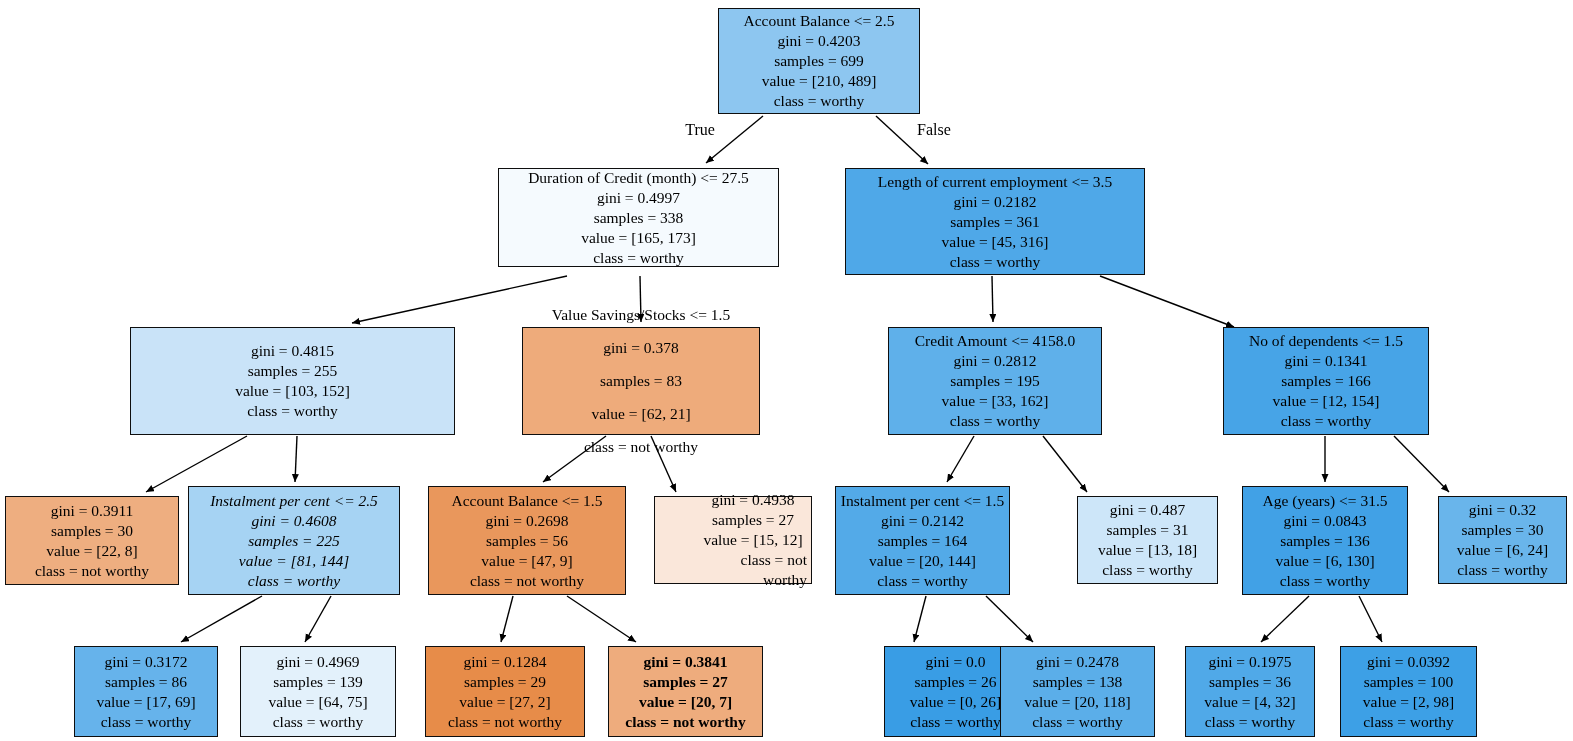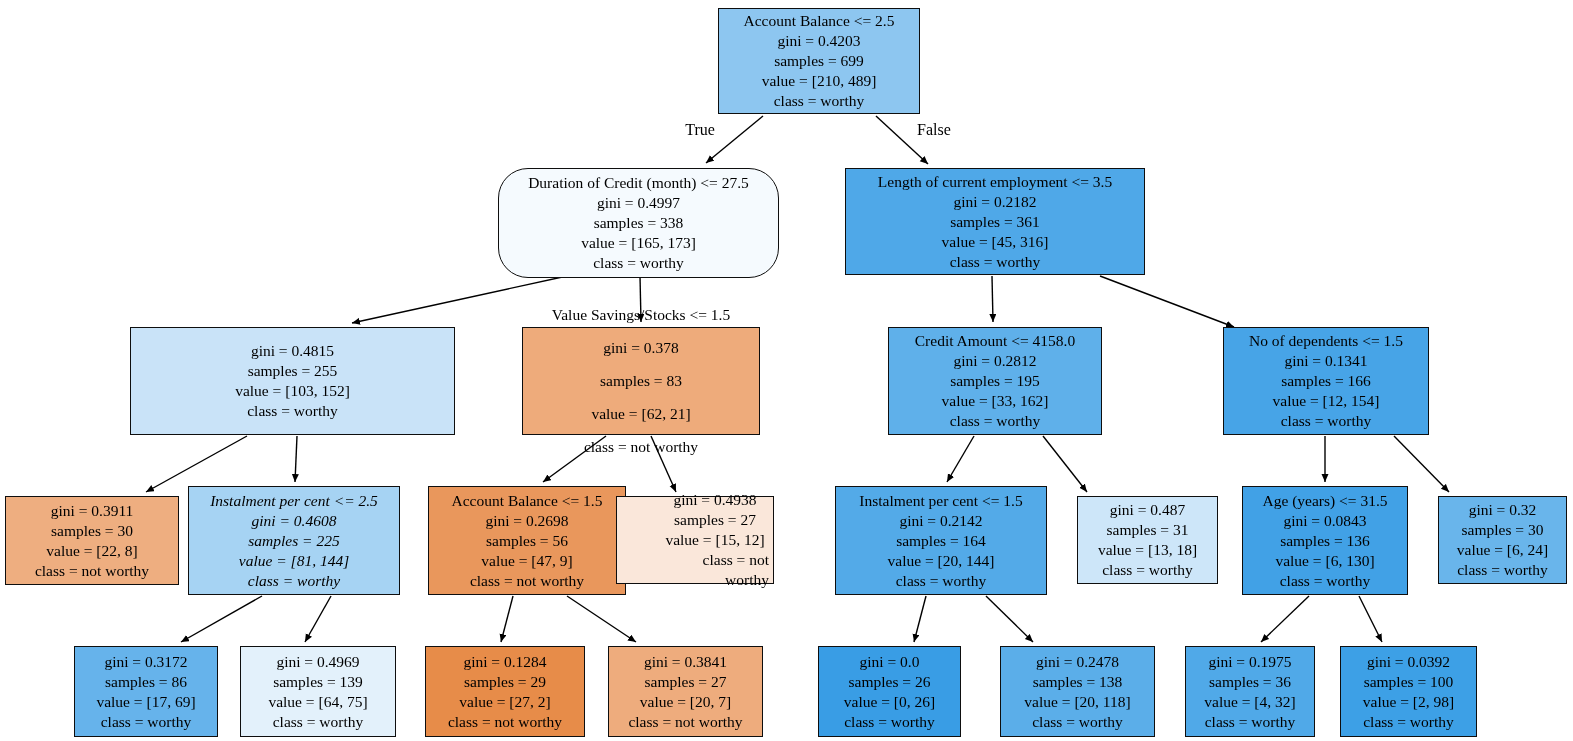--- a/index.html
+++ b/index.html
@@ -77,21 +77,21 @@
   <span class="edge-label" style="left:905px;top:121px;width:58px;">False</span>
 
   <div class="node" style="left: 718px; top: 8px; width: 202px; height: 106px; background: rgb(141, 198, 240);">
     <div>Account Balance &lt;= 2.5</div>
     <div>gini = 0.4203</div>
     <div>samples = 699</div>
     <div>value = [210, 489]</div>
     <div>class = worthy</div>
   </div>
 
-  <div class="node" style="left: 498px; top: 168px; width: 281px; height: 110px; background: rgb(245, 250, 254); border-radius: 30px;">
+  <div class="node" style="left: 498px; top: 168px; width: 281px; height: 99px; background: rgb(245, 250, 254);">
     <div>Duration of Credit (month) &lt;= 27.5</div>
     <div>gini = 0.4997</div>
     <div>samples = 338</div>
     <div>value = [165, 173]</div>
     <div>class = worthy</div>
   </div>
 
   <div class="node" style="left: 845px; top: 168px; width: 300px; height: 107px; background: rgb(79, 168, 232);">
     <div>Length of current employment &lt;= 3.5</div>
     <div>gini = 0.2182</div>
@@ -147,28 +147,28 @@
   </div>
 
   <div class="node" style="left: 428px; top: 486px; width: 198px; height: 109px; background: rgb(233, 151, 92);">
     <div>Account Balance &lt;= 1.5</div>
     <div>gini = 0.2698</div>
     <div>samples = 56</div>
     <div>value = [47, 9]</div>
     <div>class = not worthy</div>
   </div>
 
-  <div class="node" style="left: 616px; top: 496px; width: 158px; height: 88px; background: rgb(250, 231, 218); padding-left: 44px;">
+  <div class="node" style="left: 654px; top: 496px; width: 158px; height: 88px; background: rgb(250, 231, 218); padding-left: 44px;">
     <div>gini = 0.4938</div>
     <div>samples = 27</div>
     <div>value = [15, 12]</div>
     <div>class = not worthy</div>
   </div>
 
-  <div class="node" style="left: 835px; top: 486px; width: 212px; height: 109px; background: rgb(83, 170, 232);">
+  <div class="node" style="left: 835px; top: 486px; width: 175px; height: 109px; background: rgb(83, 170, 232);">
     <div>Instalment per cent &lt;= 1.5</div>
     <div>gini = 0.2142</div>
     <div>samples = 164</div>
     <div>value = [20, 144]</div>
     <div>class = worthy</div>
   </div>
 
   <div class="node" style="left: 1077px; top: 496px; width: 141px; height: 88px; background: rgb(205, 230, 249);">
     <div>gini = 0.487</div>
     <div>samples = 31</div>
@@ -205,28 +205,28 @@
     <div>class = worthy</div>
   </div>
 
   <div class="node" style="left: 425px; top: 646px; width: 160px; height: 91px; background: rgb(231, 140, 73);">
     <div>gini = 0.1284</div>
     <div>samples = 29</div>
     <div>value = [27, 2]</div>
     <div>class = not worthy</div>
   </div>
 
-  <div class="node" style="left: 608px; top: 646px; width: 155px; height: 91px; background: rgb(238, 172, 125);">
+  <div class="node" style="left: 608px; top: 646px; width: 155px; height: 91px; background: rgb(238, 172, 125); font-weight: bold;">
     <div>gini = 0.3841</div>
     <div>samples = 27</div>
     <div>value = [20, 7]</div>
     <div>class = not worthy</div>
   </div>
 
-  <div class="node" style="left: 818px; top: 646px; width: 143px; height: 91px; background: rgb(57, 157, 229);">
+  <div class="node" style="left: 884px; top: 646px; width: 143px; height: 91px; background: rgb(57, 157, 229);">
     <div>gini = 0.0</div>
     <div>samples = 26</div>
     <div>value = [0, 26]</div>
     <div>class = worthy</div>
   </div>
 
   <div class="node" style="left: 1000px; top: 646px; width: 155px; height: 91px; background: rgb(91, 174, 233);">
     <div>gini = 0.2478</div>
     <div>samples = 138</div>
     <div>value = [20, 118]</div>

